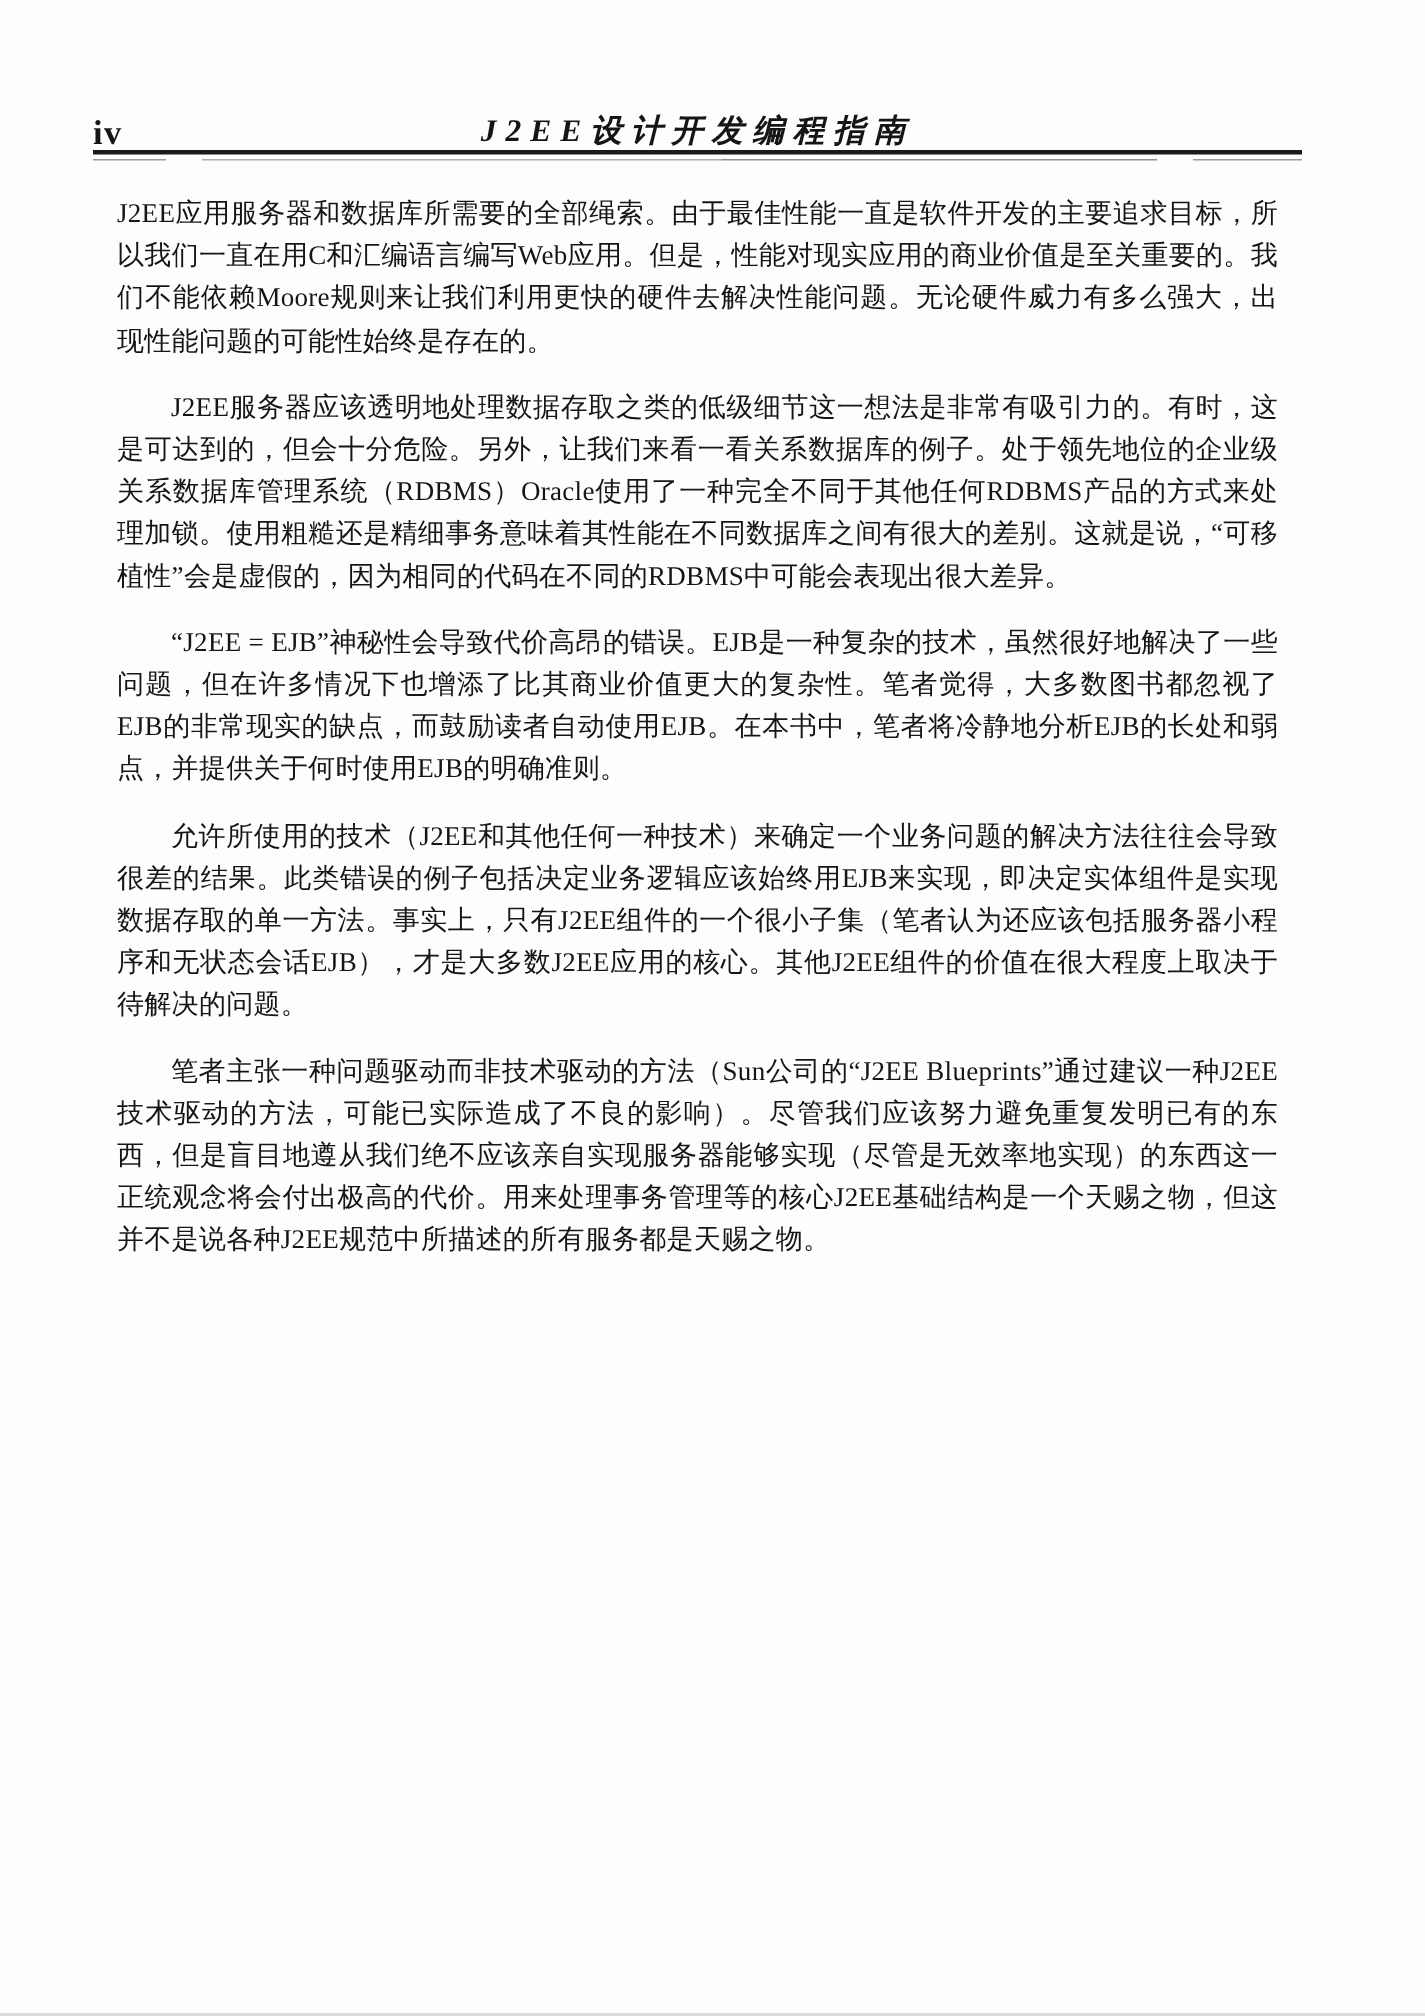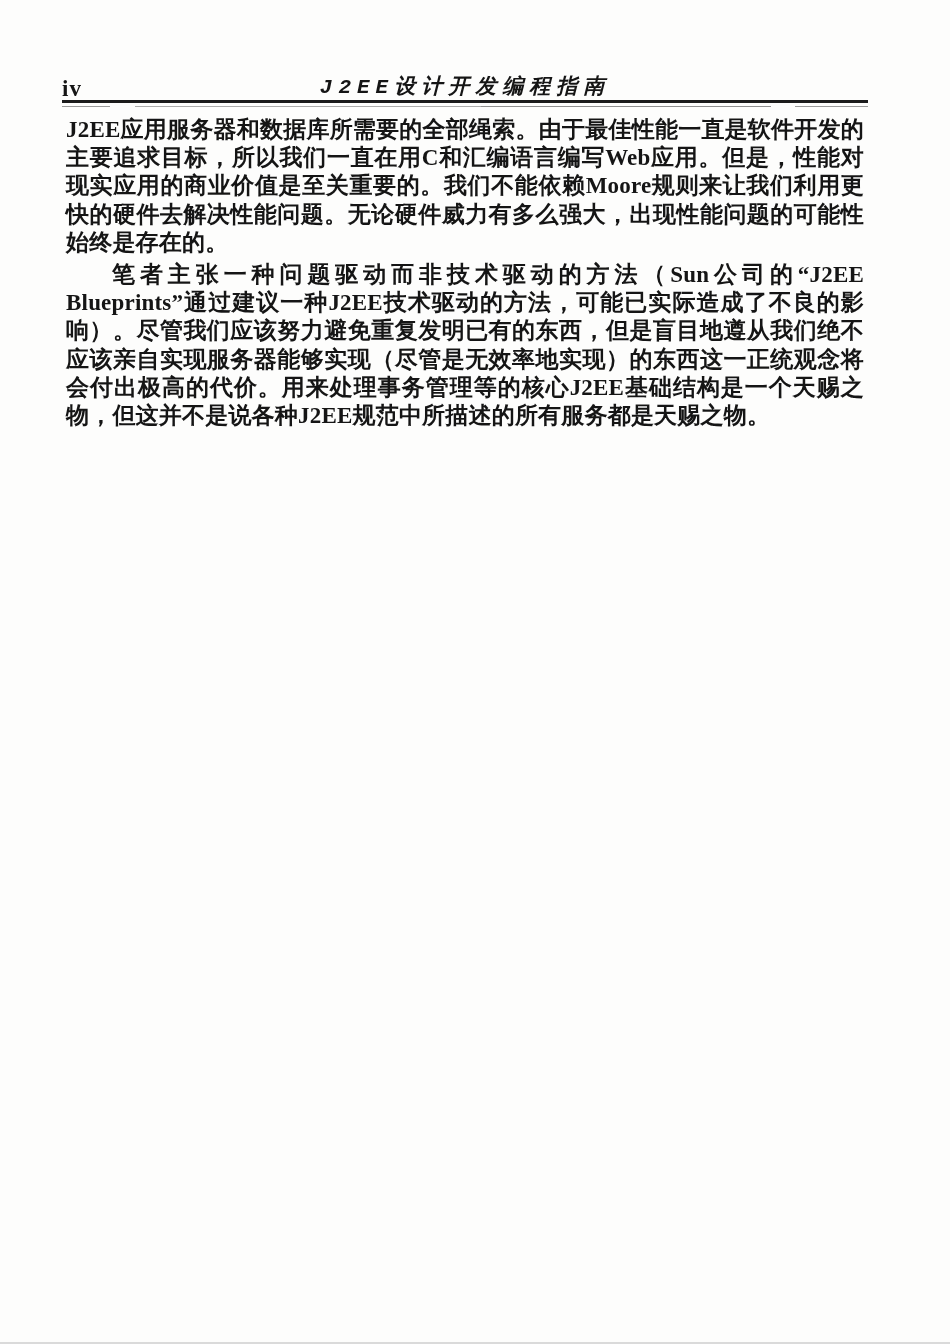--- a/index.html
+++ b/index.html
@@ -44,21 +44,20 @@
     position: absolute;
     left: 0;
     right: 0;
     bottom: 2px;
     text-align: center;
     font-size: 21px;
     font-style: italic;
     font-weight: 700;
     letter-spacing: 6px;
     line-height: 1;
-    font-family: Liberation Mono, monospace;
   }
   .rule-main {
     position: absolute;
     top: 100px;
     left: 0;
     width: 100%;
     height: 3px;
     background: #1b1b1b;
   }
   .rule-shadow {
@@ -73,26 +72,26 @@
       transparent 88% 91%, #9a9a9a 91% 100%);
   }
   
   .body-text {
     position: absolute;
     top: 112px;
     left: 0;
     width: 806px;
   }
   .body-text p {
-    margin: 4px;
-    font-size: 23px;
+    margin: 16px;
+    font-size: 18px;
     line-height: 28.2px;
     text-align: justify;
     letter-spacing: 0.2px;
-    font-weight: 700;
+    font-weight: 400;
   }
   .body-text p.indent {
     text-indent: 2em;
   }
   
   .scan-edge-bottom {
     position: absolute;
     left: 0;
     bottom: 0;
     width: 950px;
@@ -108,18 +107,21 @@
   <div class="header">
     <span class="page-number">iv</span>
     <div class="page-title">J2EE设计开发编程指南</div>
   </div>
 
   <div class="rule-main"></div>
   <div class="rule-shadow"></div>
 
   <div class="body-text">
     <p>J2EE应用服务器和数据库所需要的全部绳索。由于最佳性能一直是软件开发的主要追求目标，所以我们一直在用C和汇编语言编写Web应用。但是，性能对现实应用的商业价值是至关重要的。我们不能依赖Moore规则来让我们利用更快的硬件去解决性能问题。无论硬件威力有多么强大，出现性能问题的可能性始终是存在的。</p>
+    <p class="indent">J2EE服务器应该透明地处理数据存取之类的低级细节这一想法是非常有吸引力的。有时，这是可达到的，但会十分危险。另外，让我们来看一看关系数据库的例子。处于领先地位的企业级关系数据库管理系统（RDBMS）Oracle使用了一种完全不同于其他任何RDBMS产品的方式来处理加锁。使用粗糙还是精细事务意味着其性能在不同数据库之间有很大的差别。这就是说，“可移植性”会是虚假的，因为相同的代码在不同的RDBMS中可能会表现出很大差异。</p>
+    <p class="indent">“J2EE = EJB”神秘性会导致代价高昂的错误。EJB是一种复杂的技术，虽然很好地解决了一些问题，但在许多情况下也增添了比其商业价值更大的复杂性。笔者觉得，大多数图书都忽视了EJB的非常现实的缺点，而鼓励读者自动使用EJB。在本书中，笔者将冷静地分析EJB的长处和弱点，并提供关于何时使用EJB的明确准则。</p>
+    <p class="indent">允许所使用的技术（J2EE和其他任何一种技术）来确定一个业务问题的解决方法往往会导致很差的结果。此类错误的例子包括决定业务逻辑应该始终用EJB来实现，即决定实体组件是实现数据存取的单一方法。事实上，只有J2EE组件的一个很小子集（笔者认为还应该包括服务器小程序和无状态会话EJB），才是大多数J2EE应用的核心。其他J2EE组件的价值在很大程度上取决于待解决的问题。</p>
     <p class="indent">笔者主张一种问题驱动而非技术驱动的方法（Sun公司的“J2EE Blueprints”通过建议一种J2EE技术驱动的方法，可能已实际造成了不良的影响）。尽管我们应该努力避免重复发明已有的东西，但是盲目地遵从我们绝不应该亲自实现服务器能够实现（尽管是无效率地实现）的东西这一正统观念将会付出极高的代价。用来处理事务管理等的核心J2EE基础结构是一个天赐之物，但这并不是说各种J2EE规范中所描述的所有服务都是天赐之物。</p>
   </div>
 
 </div>
 
 <div class="scan-edge-bottom"></div>
 
 </body></html>

